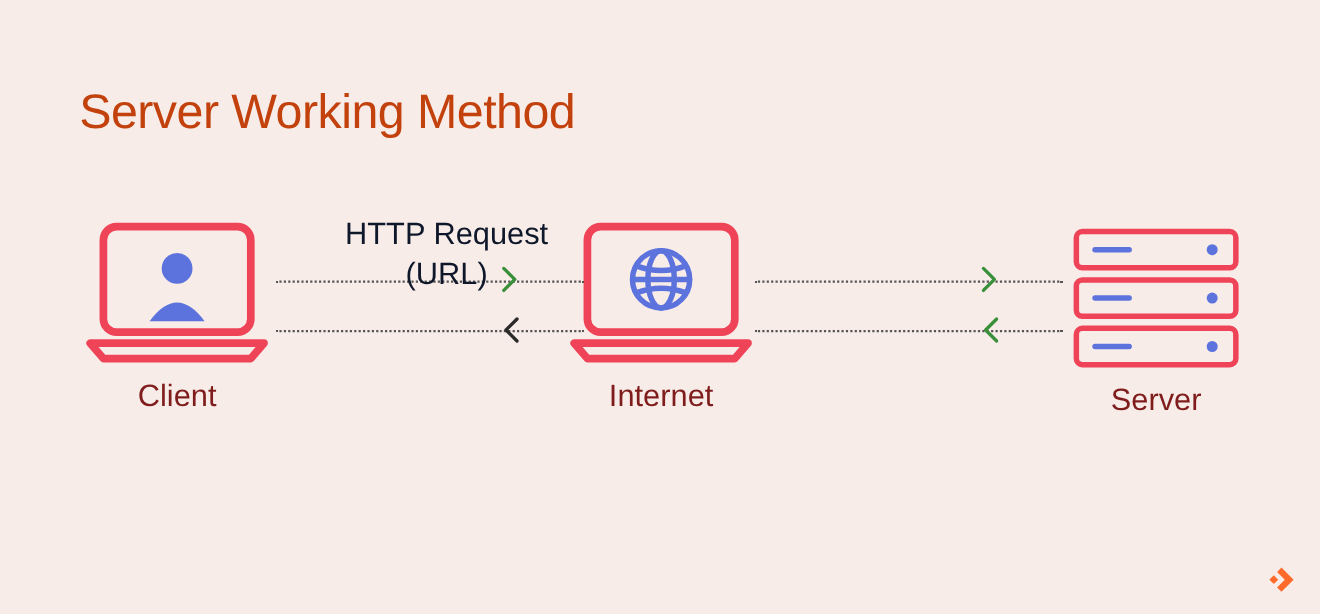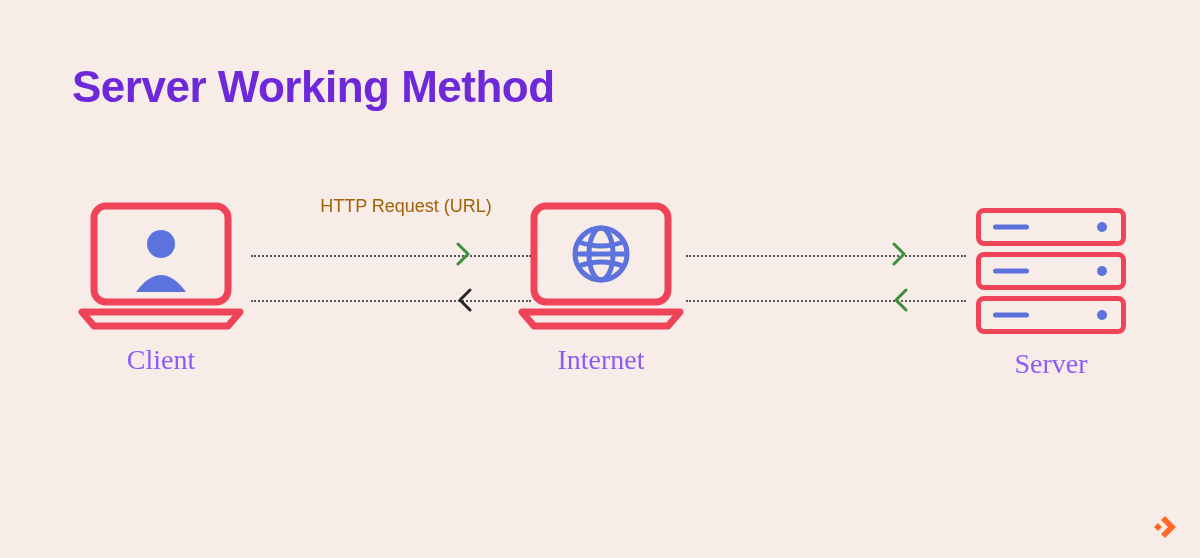--- a/index.html
+++ b/index.html
@@ -6,44 +6,43 @@
   body {
     width: 1200px;
     height: 558px;
     background: #f8ece8;
     font-family: -apple-system, BlinkMacSystemFont, "Segoe UI", Arial, sans-serif;
     position: relative;
     overflow: hidden;
   }
   .title {
     position: absolute;
-    top: 62px;
+    top: 77px;
     left: 72px;
     font-size: 44px;
-    font-weight: 700;
-    color: #6d28d9;
+    font-weight: 400;
+    color: #c2410c;
     letter-spacing: -0.5px;
   }
   .diagram {
     position: absolute;
     top: 200px;
     left: 76px;
     right: 60px;
     height: 230px;
   }
   .node {
     position: absolute;
     text-align: center;
   }
   .node-label {
     font-size: 28px;
-    color: #8b5cf6;
+    color: #7f1d1d;
     margin-top: 14px;
     font-weight: 400;
-    font-family: Liberation Serif, serif;
   }
   
   .client { left: 0; top: 0; width: 170px; }
   .internet { left: 440px; top: 0; width: 170px; }
   .server { left: 890px; top: 8px; width: 170px; }
 
   
   .arrow-line {
     position: absolute;
     border-top: 2px dotted #555;
@@ -62,22 +61,22 @@
   }
   .ar-right { color: #2b7a2b; }
   .ar-left  { color: #2a2a2a; }
   .ah1 { left: 378px; top: 40px; } 
   .ah2 { left: 378px; top: 86px; transform: scaleX(-1); } 
   .ah3 { left: 814px; top: 40px; } 
   .ah4 { left: 814px; top: 86px; transform: scaleX(-1); } 
 
   .flow-label {
     position: absolute;
-    color: #a16207;
-    font-size: 18px;
+    color: #0f172a;
+    font-size: 28px;
     text-align: center;
     line-height: 1.3;
   }
   .lbl-request { left: 200px; top: -5px; width: 260px; }
   .lbl-response { left: 625px; top: 120px; width: 260px; }
 
   
   .laptop-box { width: 170px; height: 130px; }
 
   

